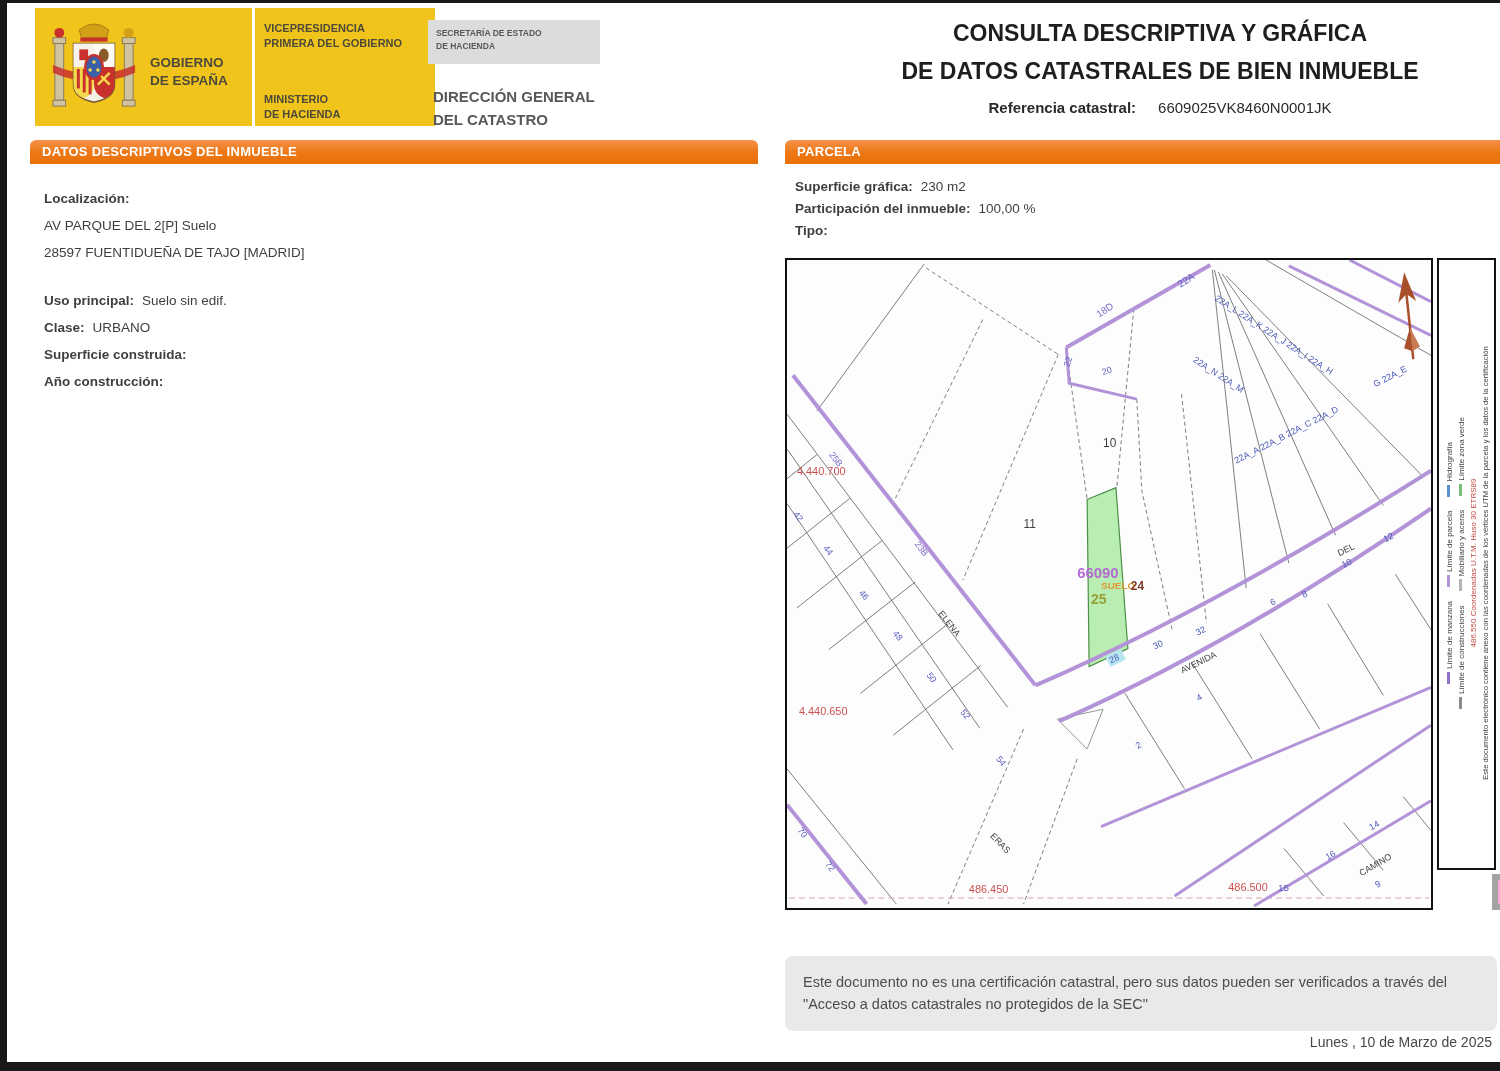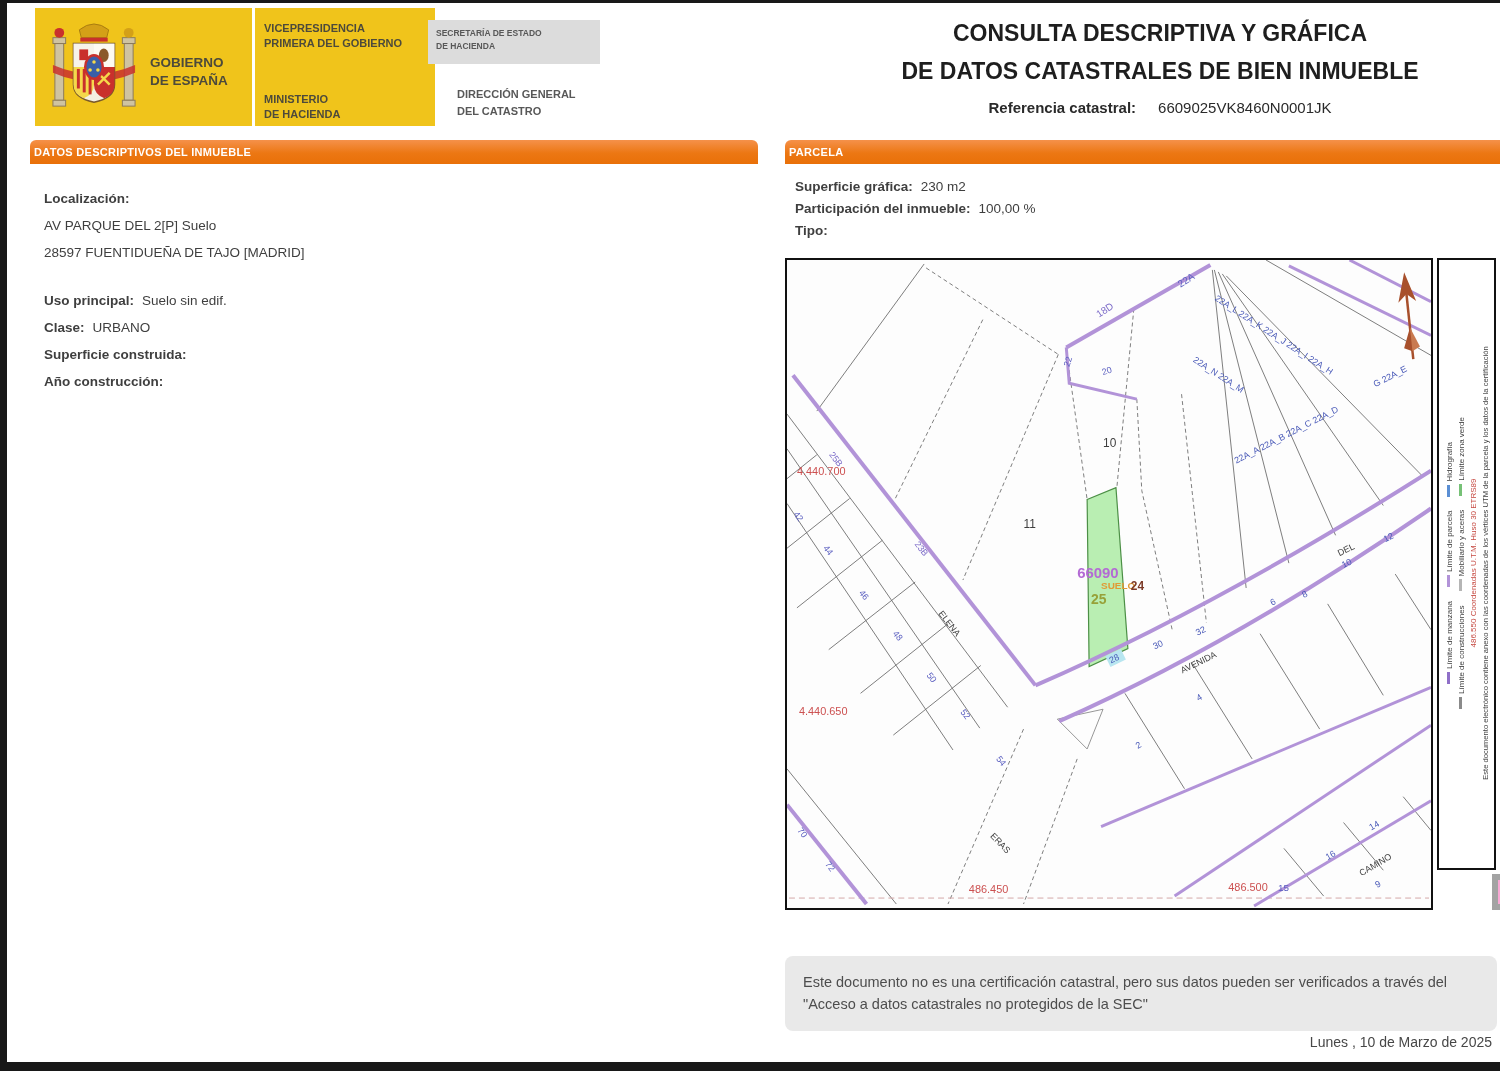--- a/index.html
+++ b/index.html
@@ -13,32 +13,32 @@
   .edge-bottom{left:0;top:1062px;width:1500px;height:9px;}
 
   
   .logo-block{position:absolute;left:35px;top:8px;width:400px;height:118px;background:#f0c41b;}
   .logo-divider{position:absolute;left:252px;top:8px;width:3px;height:118px;background:#ffffff;}
   .coat{position:absolute;left:50px;top:12px;width:88px;height:110px;}
   .gob-text{position:absolute;left:150px;top:54px;font-size:13.5px;font-weight:bold;color:#4d4a3b;line-height:1.3;white-space:pre-line;}
   .vice-text{position:absolute;left:264px;top:21px;font-size:11px;font-weight:bold;color:#4d4a3b;line-height:1.35;white-space:pre-line;}
   .mini-text{position:absolute;left:264px;top:92px;font-size:11px;font-weight:bold;color:#4d4a3b;line-height:1.35;white-space:pre-line;}
   .sec-box{position:absolute;left:428px;top:20px;width:172px;height:44px;background:#dcdcdc;box-sizing:border-box;padding:7px 8px;font-size:8.5px;font-weight:bold;color:#585858;line-height:1.5;white-space:pre-line;}
-  .dir-text{position:absolute;left:457px;top:86px;font-size:11px;font-weight:600;color:#585858;line-height:1.5;white-space:pre-line;}
+  .dir-text{position:absolute;left:433px;top:86px;font-size:15px;font-weight:600;color:#585858;line-height:1.5;white-space:pre-line;}
 
   .title-wrap{position:absolute;left:820px;top:14px;width:680px;text-align:center;}
   .title-l1,.title-l2{font-size:23px;font-weight:bold;color:#1e1e1e;line-height:1.0;margin-top:8px;}
   .title-l2{margin-top:15px;}
   .ref-line{margin-top:16px;font-size:15px;color:#2a2a2a;}
   .ref-line .lbl{font-weight:bold;margin-right:22px;}
 
   
   .bar{position:absolute;height:24px;background:linear-gradient(180deg,#f5914a 0%,#ec7713 55%,#e97008 100%);
-       border-radius:6px 6px 0 0;color:#ffffff;font-size:11px;font-weight:bold;line-height:24px;
-       padding-left:4px;box-sizing:border-box;letter-spacing:.3px;}
+       border-radius:6px 6px 0 0;color:#ffffff;font-size:13px;font-weight:bold;line-height:24px;
+       padding-left:12px;box-sizing:border-box;letter-spacing:.3px;}
   .bar-left{left:30px;top:140px;width:728px;}
   .bar-right{left:785px;top:140px;width:820px;}
 
   .panel-left{position:absolute;left:30px;top:164px;width:728px;}
   .panel-left .line{margin:0;padding:0 0 0 14px;font-size:13.5px;line-height:27px;}
   .panel-left .gap{height:21px;}
   .b{font-weight:bold;}
   .panel-right{position:absolute;left:785px;top:164px;width:712px;}
   .panel-right .line{padding-left:10px;font-size:13.5px;line-height:22px;}
   .val{margin-left:8px;font-weight:normal;}

